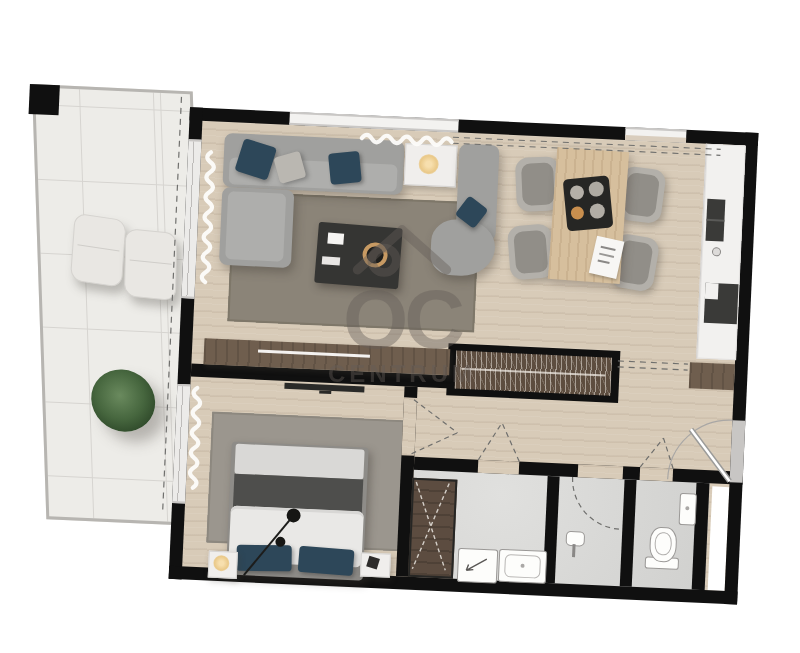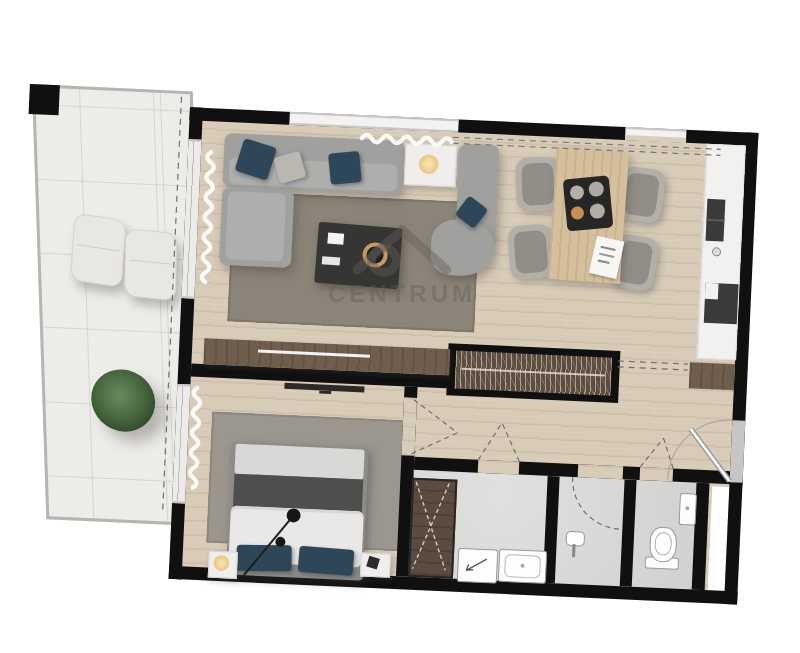--- a/index.html
+++ b/index.html
@@ -243,15 +243,16 @@
         <circle cx="271" cy="448" r="5" fill="#161614"></circle>
       </g>
     </svg>
   </div>
 
   <div id="watermark" class="abs">
     <svg width="104" height="56" viewBox="0 0 110 58" style="overflow:visible">
       <path d="M8 52 L55 10 L102 52" fill="none" stroke="rgba(100,94,88,.42)" stroke-width="10" stroke-linecap="round" stroke-linejoin="round"></path>
       <circle cx="36" cy="42" r="13" fill="none" stroke="rgba(100,94,88,.42)" stroke-width="9"></circle>
     </svg>
+    <div class="logo">OC</div>
     <div class="l2">CENTRUM</div>
   </div>
 </div>
 
 </body></html>

